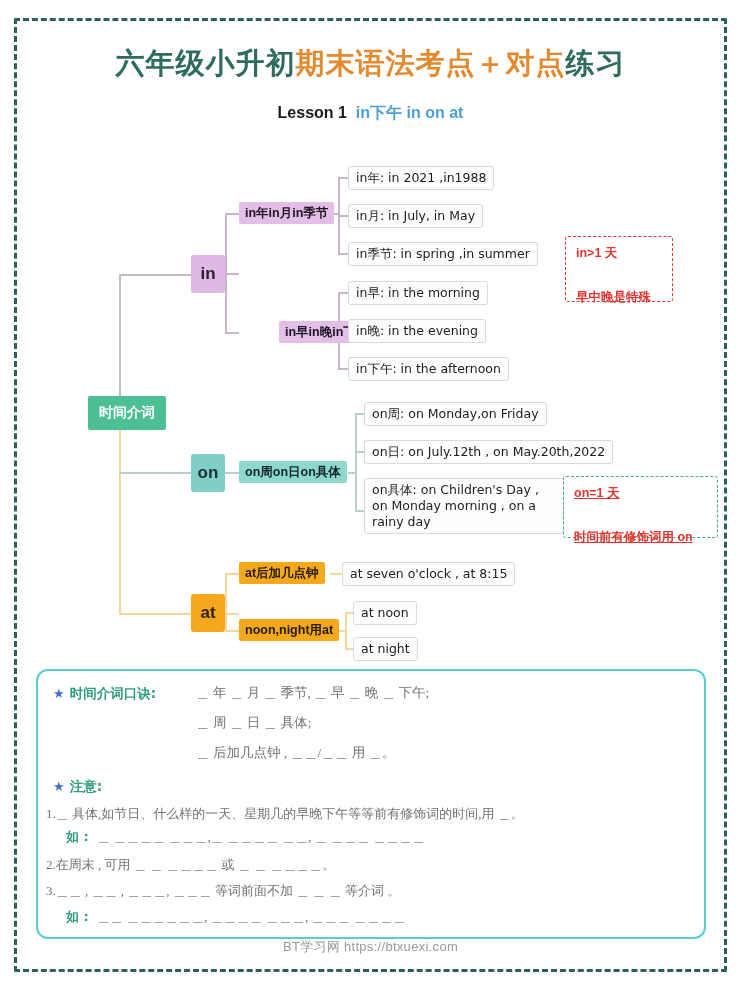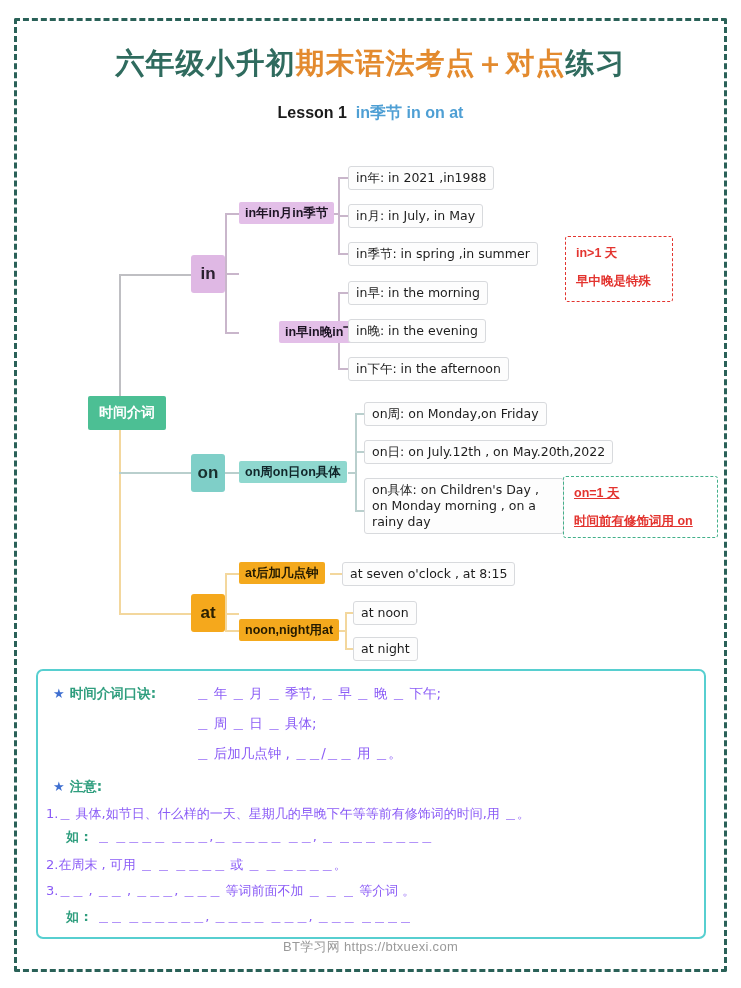--- a/index.html
+++ b/index.html
@@ -62,55 +62,55 @@
 
   
   .anno{
     position:absolute;box-sizing:border-box;background:transparent;
     border:1.6px dashed;border-radius:3px;
     color:#e3342f;font-size:12.5px;font-weight:bold;line-height:20px;
     padding:6px 10px;white-space:nowrap;
   }
   .anno-red{border-color:#e3342f;}
   .anno-green{border-color:#43b08a;text-decoration:underline;}
-  .anno .l2{margin-top:8px;}
+  .anno .l2{margin-top:24px;}
 
   
   .ln{position:absolute;background:#b9b9bd;}
   .ln-purple{background:#c9b6cb;}
   .ln-teal{background:#b9cfcd;}
   .ln-amber{background:#f3d79d;}
   .ln-gray{background:#bfbfc3;}
 
   
   .panel{
     position:absolute;left:36px;top:669px;width:670px;height:270px;
-    border:2px solid #57cfd0;border-radius:7px;box-sizing:border-box;
+    border:2px solid #57cfd0;border-radius:12px;box-sizing:border-box;
     background:#ffffff;
   }
   .star{color:#3f6fd0;font-size:13px;margin-right:5px;}
   .row{position:absolute;font-size:13.5px;white-space:nowrap;line-height:20px;
        font-family:"DejaVu Sans","Liberation Sans",sans-serif;}
   .hd-green{color:#2f9e7e;font-weight:bold;}
-  .body-txt{color:#8b5cf6;}
+  .body-txt{color:#737373;font-family:Liberation Serif, serif;}
   .ru{color:#2f9e7e;font-weight:bold;}
 
   .watermark{
     position:absolute;left:0;right:0;top:938px;text-align:center;
     font-size:13px;color:#9a9a9a;letter-spacing:.3px;
   }
 </style>
 </head>
 <body>
 
 <div class="page-border"></div>
 
 <div class="title"><span class="t-green">六年级小升初</span><span class="t-orange">期末语法考点＋对点</span><span class="t-green">练习</span></div>
 
-<div class="subtitle"><span class="sub-dark">Lesson 1</span>&nbsp;&nbsp;<span class="sub-blue">in季节 in on at</span></div>
+<div class="subtitle"><span class="sub-dark">Lesson 1</span>&nbsp;&nbsp;<span class="sub-blue">in下午 in on at</span></div>
 
 <div class="map">
 
   <div class="ln ln-gray" style="left:119px;top:274px;width:1.5px;height:140px;"></div>
   <div class="ln ln-amber" style="left:119px;top:412px;width:1.5px;height:202px;"></div>
   <div class="ln ln-gray" style="left:119px;top:274px;width:72px;height:1.5px;"></div>
   <div class="ln ln-teal" style="left:119px;top:472px;width:72px;height:1.5px;"></div>
   <div class="ln ln-amber" style="left:119px;top:613px;width:72px;height:1.5px;"></div>
 
   <div class="ln ln-purple" style="left:225px;top:213px;width:1.5px;height:120px;"></div>

